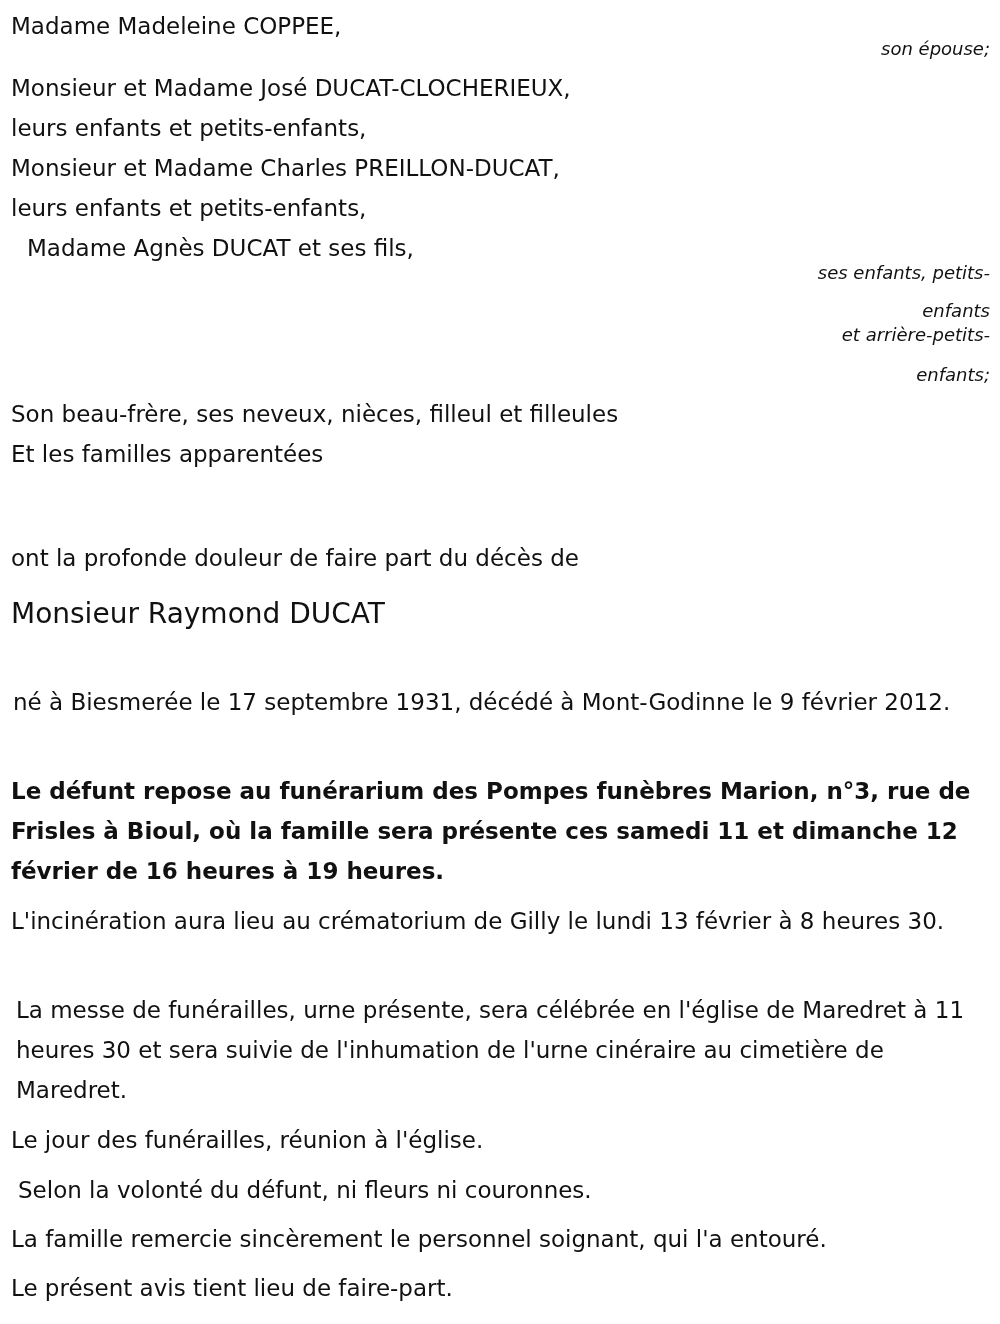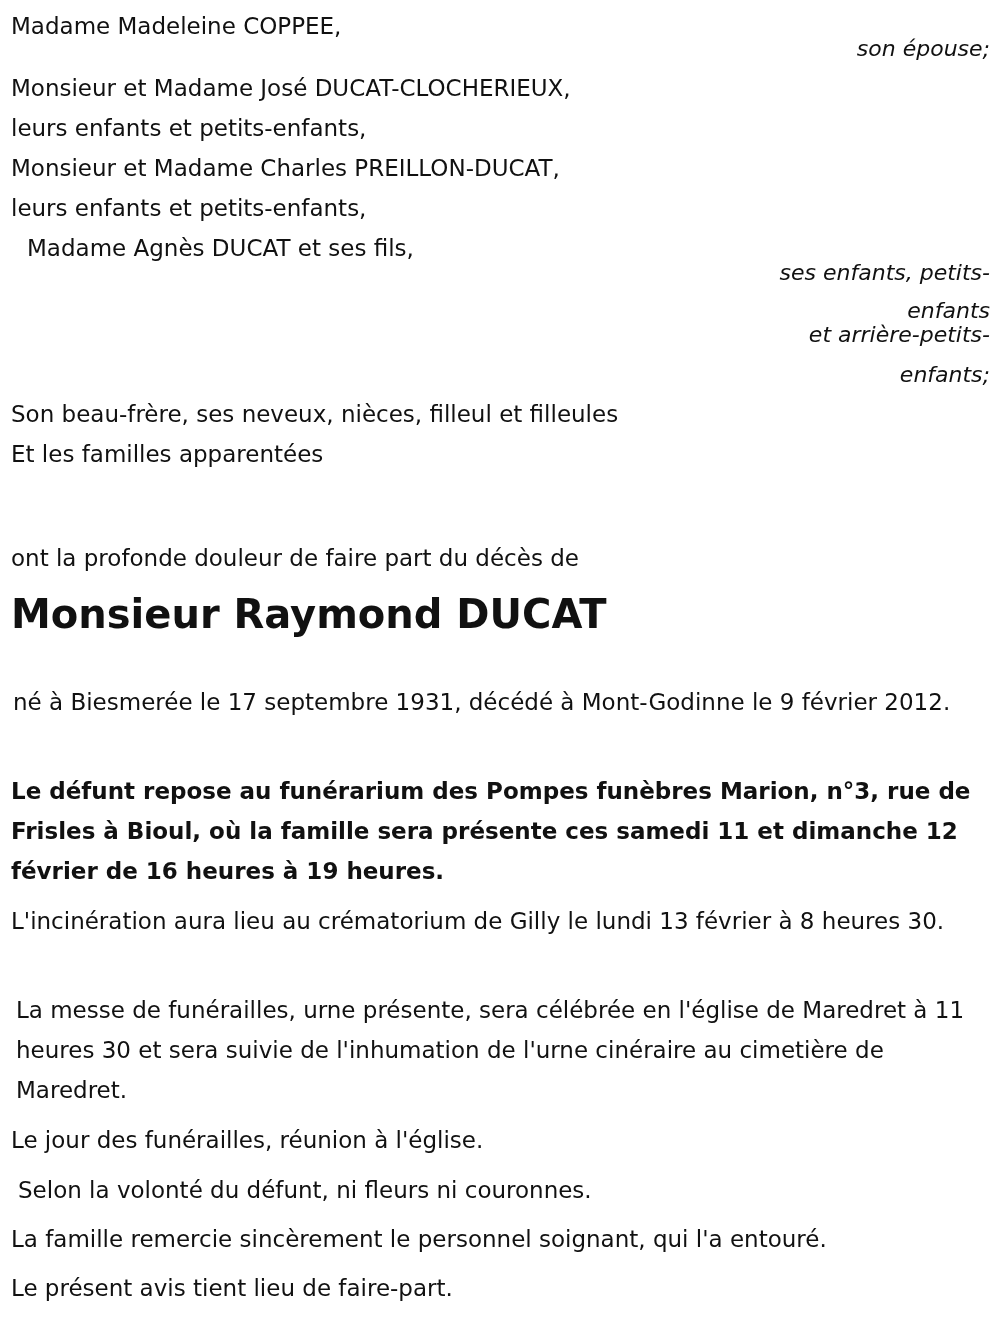--- a/index.html
+++ b/index.html
@@ -7,24 +7,24 @@
     width: 1000px; height: 1324px; overflow: hidden;
     font-family: "DejaVu Sans", sans-serif;
     color: #111111;
     font-size: 23px;
     position: relative;
   }
   .page { position: relative; padding: 0 10px 0 11px; }
   .line { display: block; line-height: 40px; white-space: nowrap; }
   .right-italic {
     display: block; text-align: right; font-style: italic;
-    font-size: 22px; padding-right: 0px; margin-right: 0;
+    font-size: 18px; padding-right: 0px; margin-right: 0;
   }
   .abs { position: absolute; }
-  .title { font-weight: bold; font-size: 40px; }
+  .title { font-weight: normal; font-size: 28px; }
   .para { line-height: 40px; white-space: normal; }
   .bold { font-weight: bold; }
 </style>
 </head>
 <body>
 
 <div class="page">
 
   <span class="abs line" style="left:11px; top:6px;">Madame Madeleine COPPEE,</span>
   <span class="abs right-italic" style="right:10px; top:32px; line-height:34px;">son épouse;</span>

